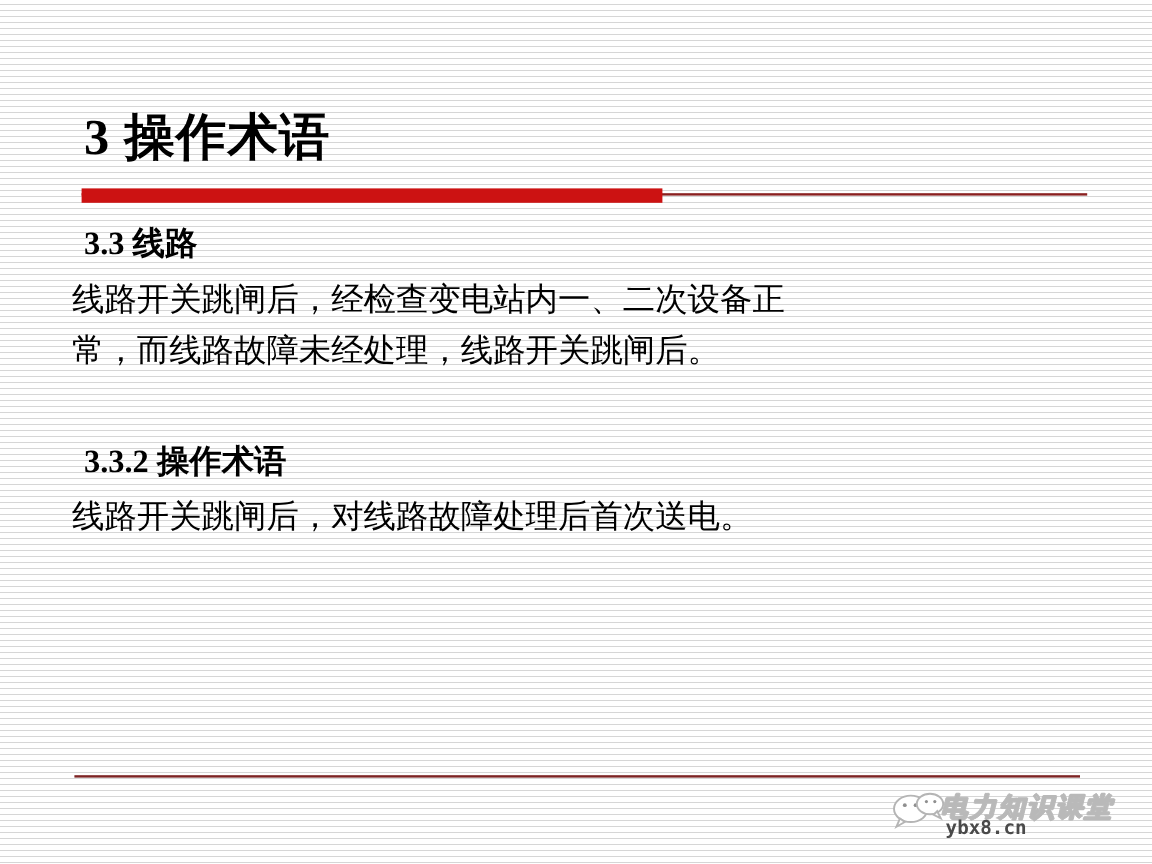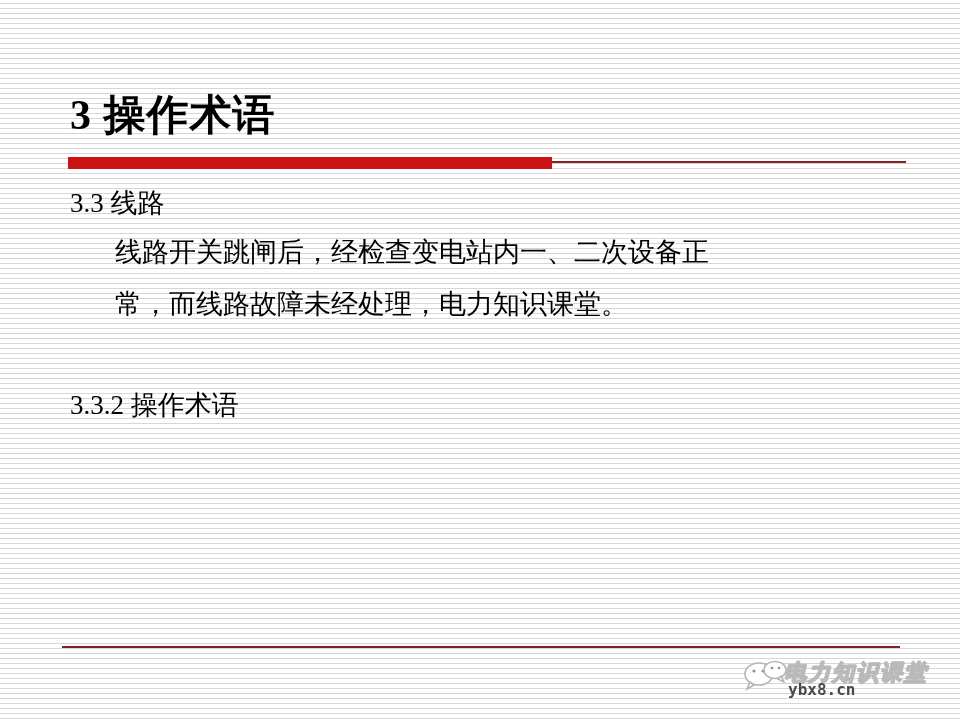--- a/index.html
+++ b/index.html
@@ -72,29 +72,29 @@
     position: absolute;
     left: 0;
     top: 186px;
     width: 960px;
   }
 
   .heading {
     margin: 0 0 6px 0;
     padding-left: 70px;
     font-size: 27px;
-    font-weight: normal;
+    font-weight: bold;
     color: #000000;
     line-height: 1.32;
     white-space: nowrap;
   }
 
   .para {
-    margin: 9px;
-    padding-left: 106px;
+    margin: 0;
+    padding-left: 60px;
     font-size: 27px;
     color: #000000;
     line-height: 1.62;
     white-space: nowrap;
     font-family: Liberation Serif, serif;
   }
 
   .spacer {
     height: 52px;
   }
@@ -164,26 +164,27 @@
     <div class="thick"></div>
   </div>
 
   <div class="body-block">
 
     <div class="heading">3.3 线路</div>
 
 
     <div class="para">线路开关跳闸后，经检查变电站内一、二次设备正</div>
 
-    <div class="para">常，而线路故障未经处理，电力知识课堂。</div>
+    <div class="para">常，而线路故障未经处理，线路开关跳闸后。</div>
 
     <div class="spacer"></div>
 
     <div class="heading">3.3.2 操作术语</div>
 
+    <div class="para">线路开关跳闸后，对线路故障处理后首次送电。</div>
 
   </div>
 
   <div class="bottom-rule"></div>
 
   <div class="watermark">
     <svg class="wm-icon" viewBox="0 0 46 36">
       <ellipse cx="17" cy="16" rx="14" ry="11" fill="#ffffff" stroke="#b5b5b5" stroke-width="1.6"></ellipse>
       <path d="M8 24 L5 31 L12 27 Z" fill="#ffffff" stroke="#b5b5b5" stroke-width="1.6"></path>
       <circle cx="12" cy="13" r="1.6" fill="#8f8f8f"></circle>

